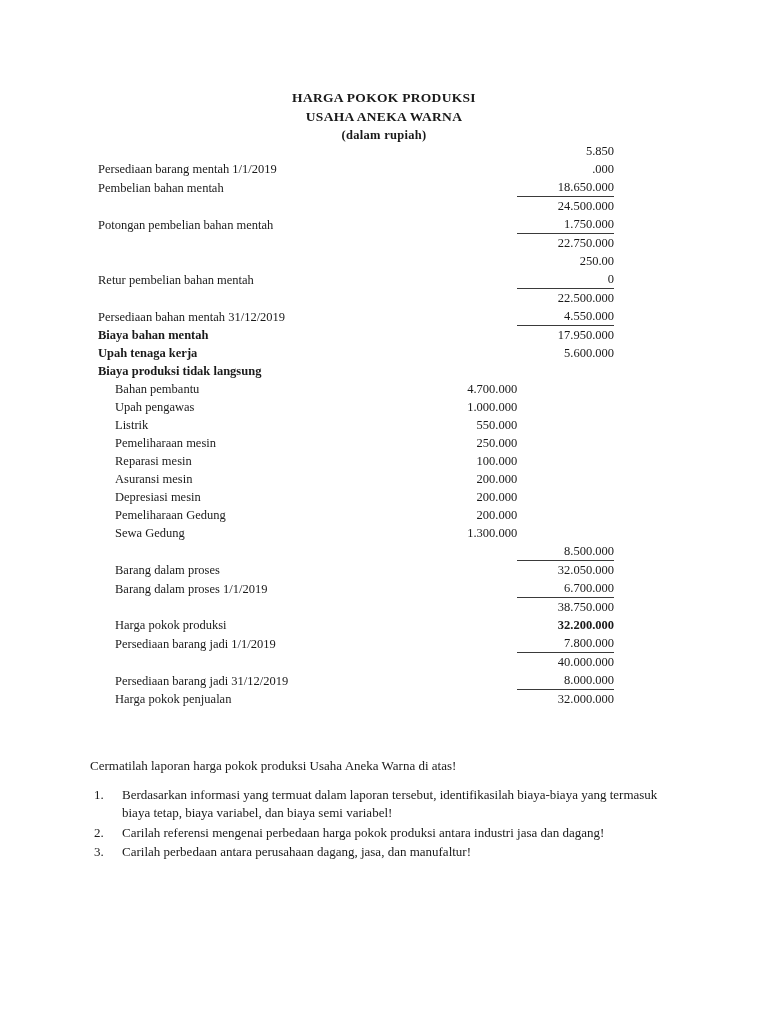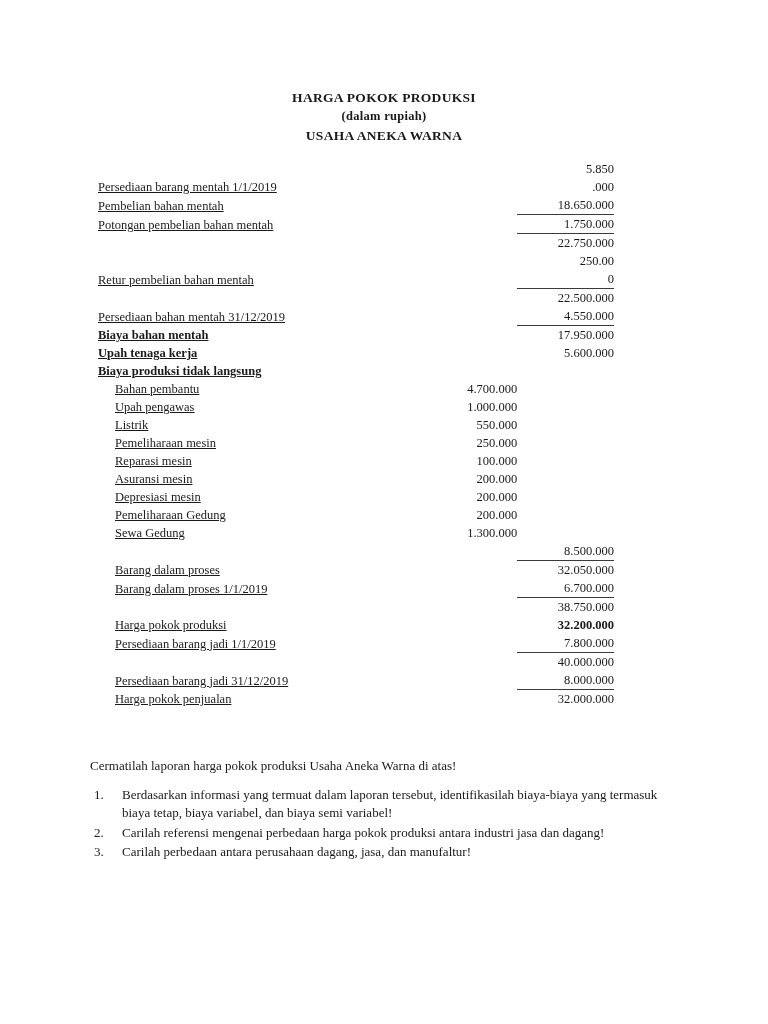--- a/index.html
+++ b/index.html
@@ -38,33 +38,33 @@
   }
   .title-line.sub {
     font-size: 12.5px;
     line-height: 19px;
   }
 
   
   .stmt {
     position: absolute;
     left: 98px;
-    top: 160px;
+    top: 142px;
     width: 516px;
     border-collapse: collapse;
     font-size: 12.5px;
   }
   .stmt td {
     padding: 0;
     line-height: 18px;
     height: 18px;
     vertical-align: bottom;
     white-space: nowrap;
   }
-  .c-label   { width: 332px; text-align: left; text-decoration: underline; }
+  .c-label   { width: 332px; text-align: left; }
   .c-mid     { width: 84px;  text-align: right; padding-right: 14px; margin-top: 40px; }
   .c-amt     { width: 100px; text-align: right; }
 
   .indent .c-label { padding-left: 17px; }
   .bold    { font-weight: bold; margin-top: 41px; }
 
   
   .ul-amt .c-amt {
     border-bottom: 1.2px solid #3a3a3a;
   }
@@ -99,40 +99,45 @@
     text-align: left;
   }
 </style>
 </head>
 <body>
 
 <div class="page">
 
   <div class="title-block">
     <div class="title-line">HARGA POKOK PRODUKSI</div>
+    <div class="title-line">USAHA ANEKA WARNA</div>
     <div class="title-line sub">(dalam rupiah)</div>
-    <div class="title-line">USAHA ANEKA WARNA</div>
   </div>
 
   <table class="stmt">
     <tbody>
         <tr>
           <td class="c-label"></td>
           <td class="c-mid"></td>
           <td class="c-amt">5.850</td>
         </tr>
         <tr>
           <td class="c-label">Persediaan barang mentah 1/1/2019</td>
           <td class="c-mid"></td>
           <td class="c-amt">.000</td>
         </tr>
         <tr class="ul-amt">
           <td class="c-label">Pembelian bahan mentah</td>
           <td class="c-mid"></td>
           <td class="c-amt">18.650.000</td>
+        </tr>
+        <tr>
+          <td class="c-label"></td>
+          <td class="c-mid"></td>
+          <td class="c-amt">24.500.000</td>
         </tr>
         <tr class="ul-amt">
           <td class="c-label">Potongan pembelian bahan mentah</td>
           <td class="c-mid"></td>
           <td class="c-amt">1.750.000</td>
         </tr>
         <tr>
           <td class="c-label"></td>
           <td class="c-mid"></td>
           <td class="c-amt">22.750.000</td>

